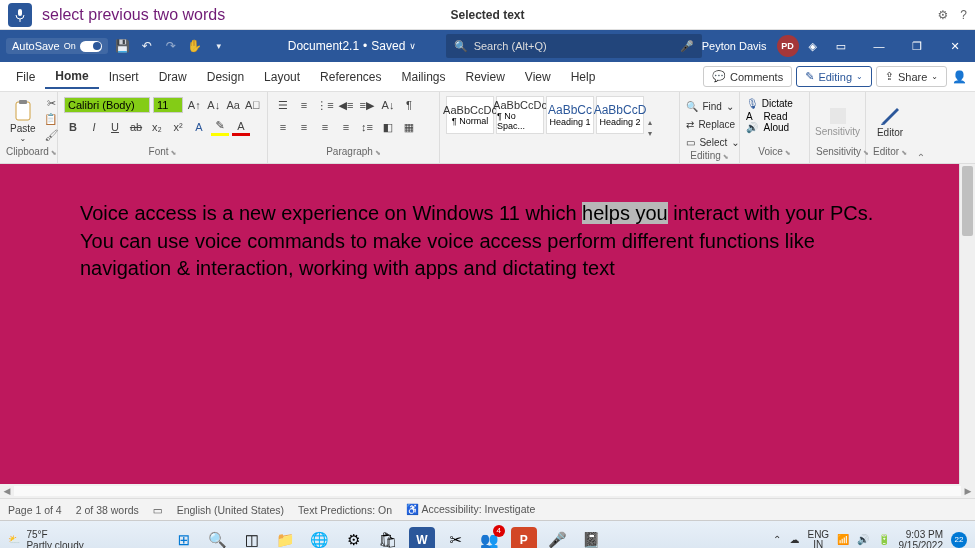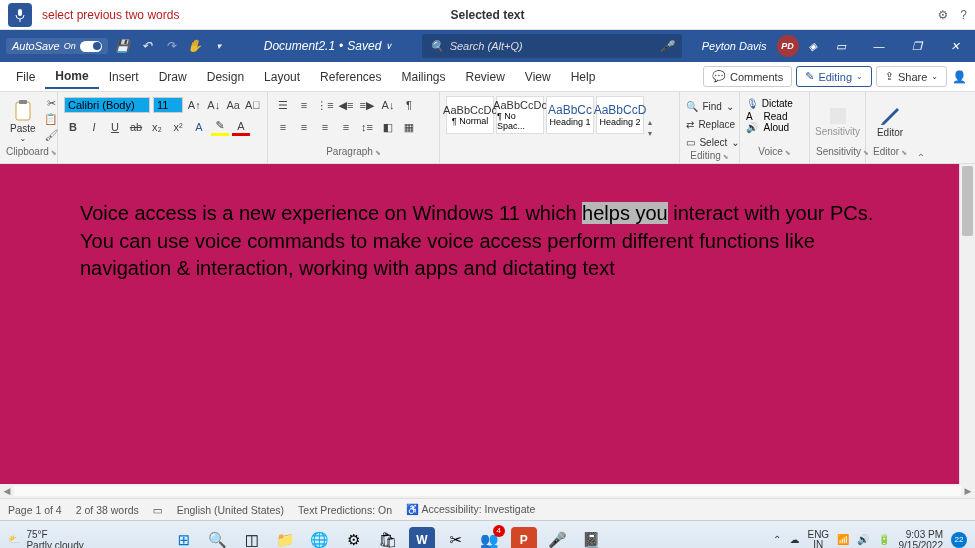--- a/index.html
+++ b/index.html
@@ -1,32 +1,32 @@
 <!DOCTYPE html>
 <html><head>
 <meta charset="utf-8">
 <style>
 * { margin: 0; padding: 0; box-sizing: border-box; font-family: "Segoe UI", sans-serif; }
 body { width: 975px; height: 548px; background: #fff; overflow: hidden; font-size: 12px; }
 
 
 .voice-bar { height: 30px; background: #fff; display: flex; align-items: center; padding: 0 8px; border-bottom: 1px solid #e0e0e0; }
 .mic-btn { width: 24px; height: 24px; background: #2b579a; border-radius: 4px; display: flex; align-items: center; justify-content: center; margin-right: 10px; }
-.voice-cmd { font-size: 12px; color: #b91c1c; }
+.voice-cmd { font-size: 16px; color: #701a75; }
 .voice-center { position: absolute; left: 50%; transform: translateX(-50%); font-size: 12px; color: #333; font-weight: 600; text-align: center; }
 .voice-right { margin-left: auto; display: flex; gap: 12px; color: #666; }
 
 
-.title-bar { height: 32px; background: #2b579a; display: flex; align-items: center; padding: 0 6px; color: #fff; font-style: italic; }
+.title-bar { height: 32px; background: #2b579a; display: flex; align-items: center; padding: 0 6px; color: #fff; }
 .qat { display: flex; align-items: center; gap: 6px; }
 .autosave { display: flex; align-items: center; gap: 4px; font-size: 11px; background: rgba(255,255,255,0.1); padding: 2px 6px; border-radius: 3px; }
 .toggle { width: 22px; height: 11px; background: #fff; border-radius: 6px; position: relative; }
 .toggle::after { content:""; width: 8px; height: 8px; background:#2b579a; border-radius:50%; position:absolute; right:1px; top:1.5px; }
 .qat-icon { width: 18px; height: 18px; display:flex; align-items:center; justify-content:center; color:#fff; opacity:0.9; font-size:12px; }
-.doc-name { margin-left: 36px; font-size: 12px; display:flex; align-items:center; gap:4px; }
+.doc-name { margin-left: 60px; font-size: 12px; display:flex; align-items:center; gap:4px; }
 .search-main { flex:1; max-width:260px; margin-left:30px; background: rgba(0,0,0,0.2); height: 24px; border-radius: 2px; display:flex; align-items:center; padding:0 8px; gap:6px; font-size:11px; color:#ddd; }
 .search-mic-right { margin-left:auto; }
 .user-area { margin-left: auto; display:flex; align-items:center; gap:10px; font-size:11px; }
 .avatar { width:22px; height:22px; border-radius:50%; background:#a4373a; display:flex; align-items:center; justify-content:center; font-size:9px; font-weight:bold; color:#fff; }
 .win-btn { width:28px; height:28px; display:flex; align-items:center; justify-content:center; color:#fff; }
 
 
 .tabs-bar { height: 30px; background: #fff; display:flex; align-items:center; padding:0 6px; border-bottom:1px solid #e0e0e0; }
 .tab { padding: 4px 10px; font-size: 12px; color:#333; cursor:pointer; }
 .tab.active { font-weight:600; border-bottom: 2px solid #2b579a; }
@@ -37,21 +37,21 @@
 
 .ribbon { height: 72px; background: #f3f3f3; display:flex; border-bottom:1px solid #ddd; }
 .group { border-right:1px solid #ddd; padding: 4px 6px; display:flex; flex-direction:column; position:relative; }
 .group-label { text-align:center; font-size:10px; color:#666; margin-top:auto; padding-bottom:2px; }
 .group-label::after { content:"⬊"; font-size:7px; margin-left:2px; color:#999; }
 .group-content { display:flex; gap:4px; flex:1; }
 .vert-btn { display:flex; flex-direction:column; align-items:center; justify-content:center; font-size:10px; color:#333; padding:2px 4px; gap:0; }
 .icon-stack { display:flex; flex-direction:column; gap:2px; }
 .mini-icon { width:16px; height:14px; display:flex; align-items:center; justify-content:center; font-size:11px; color:#555; }
 .font-row { display:flex; align-items:center; gap:3px; }
-.font-select { border:1px solid #ccc; font-size:11px; padding:1px 3px; background:#0ea5e9; }
+.font-select { border:1px solid #ccc; font-size:11px; padding:1px 3px; background:#84cc16; }
 .font-btn2 { width:18px; height:18px; font-size:11px; color:#444; display:flex; align-items:center; justify-content:center; }
 .para-row { display:flex; gap:3px; }
 .styles-box { display:flex; gap:2px; }
 .style-preview { width:48px; height:38px; border:1px solid #ddd; background:#fff; display:flex; flex-direction:column; align-items:center; justify-content:center; font-size:9px; }
 .style-preview .prev { font-size:11px; color:#333; }
 .style-preview.h1 .prev { color:#2b579a; font-size:12px; }
 .editing-group .link-btn { font-size:10px; color:#333; display:flex; align-items:center; gap:4px; height:16px; }
 
 
 .doc-area { height: 320px; background:#be185d; overflow:auto; position:relative; display:flex; }
@@ -209,20 +209,21 @@
         <div class="font-btn2">
             <s>ab</s>
           </div>
         <div class="font-btn2">x₂</div>
         <div class="font-btn2">x²</div>
         <div class="font-btn2" style="color:#2b579a">A</div>
         <div class="font-btn2" style="border-bottom:3px solid #ff0">✎</div>
         <div class="font-btn2" style="border-bottom:3px solid #d00">A</div>
       </div>
     </div>
+    <div class="group-label">Font</div>
   </div>
 
   <div class="group" style="width:172px">
     <div style="display:flex;flex-direction:column;gap:4px;flex:1">
       <div class="para-row">
         <div class="font-btn2">☰</div>
         <div class="font-btn2">≡</div>
         <div class="font-btn2">⋮≡</div>
         <div class="font-btn2">◀≡</div>
         <div class="font-btn2">≡▶</div>

